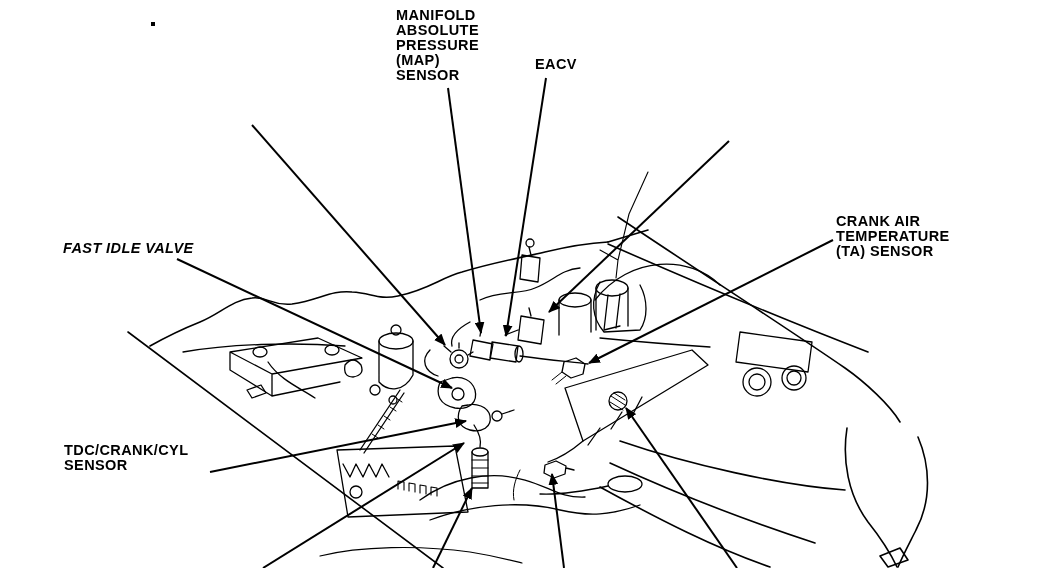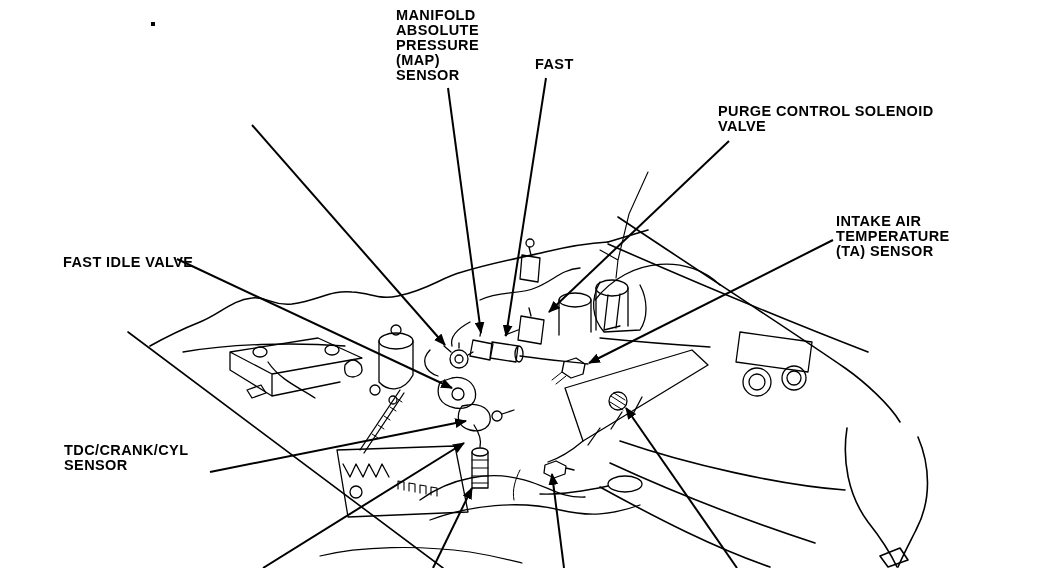--- a/index.html
+++ b/index.html
@@ -18,21 +18,21 @@
     line-height:15px;
     letter-spacing:0.4px;
     color:#000;
     white-space:pre-line;
   }
   #lbl-map{left:396px;top:8px;}
   #lbl-eacv{left:535px;top:57px;}
   #lbl-throttle{left:201px;top:92px;}
   #lbl-purge{left:718px;top:104px;}
   #lbl-ta{left:836px;top:214px;}
-  #lbl-fast{left:63px;top:255px;}
+  #lbl-fast{left:63px;top:241px;font-style:italic;}
   #lbl-tdc{left:64px;top:443px;}
   #dot{
     position:absolute;left:151px;top:22px;
     width:4px;height:4px;background:#000;
   }
 </style>
 </head>
 <body>
 
 <div id="figure">
@@ -185,24 +185,22 @@
       <line x1="564" y1="568" x2="552" y2="474" marker-end="url(#arr)"></line>
       <line x1="737" y1="568" x2="626" y2="408" marker-end="url(#arr)"></line>
     </g>
   </svg>
 
   <div class="lbl" id="lbl-map">MANIFOLD
 ABSOLUTE
 PRESSURE
 (MAP)
 SENSOR</div>
-  <div class="lbl" id="lbl-eacv">FAST</div>
-  <div class="lbl" id="lbl-purge">PURGE CONTROL SOLENOID
-VALVE</div>
-  <div class="lbl" id="lbl-ta">INTAKE AIR
+  <div class="lbl" id="lbl-eacv">EACV</div>
+  <div class="lbl" id="lbl-ta">CRANK AIR
 TEMPERATURE
 (TA) SENSOR</div>
   <div class="lbl" id="lbl-fast">FAST IDLE VALVE</div>
   <div class="lbl" id="lbl-tdc">TDC/CRANK/CYL
 SENSOR</div>
 
   <div id="dot"></div>
 </div>
 
 </body></html>

